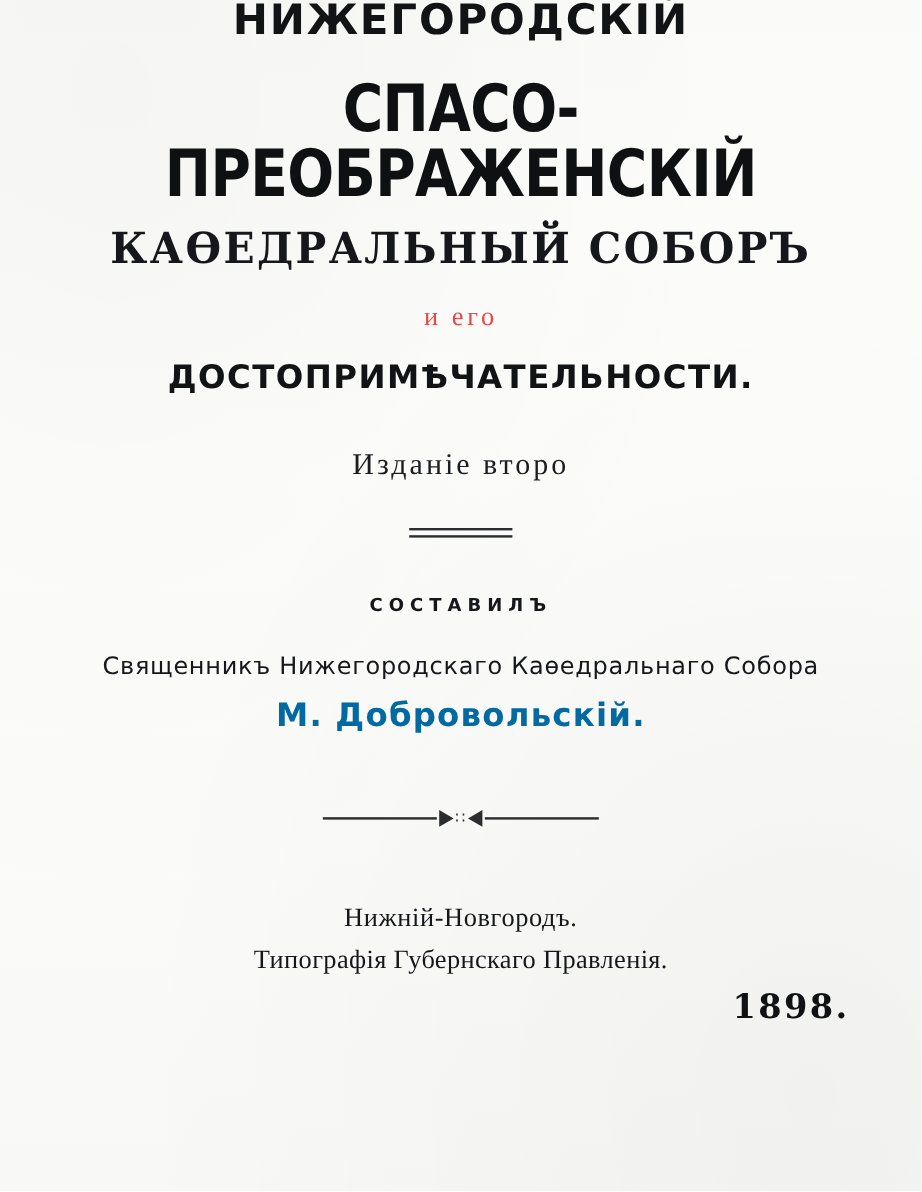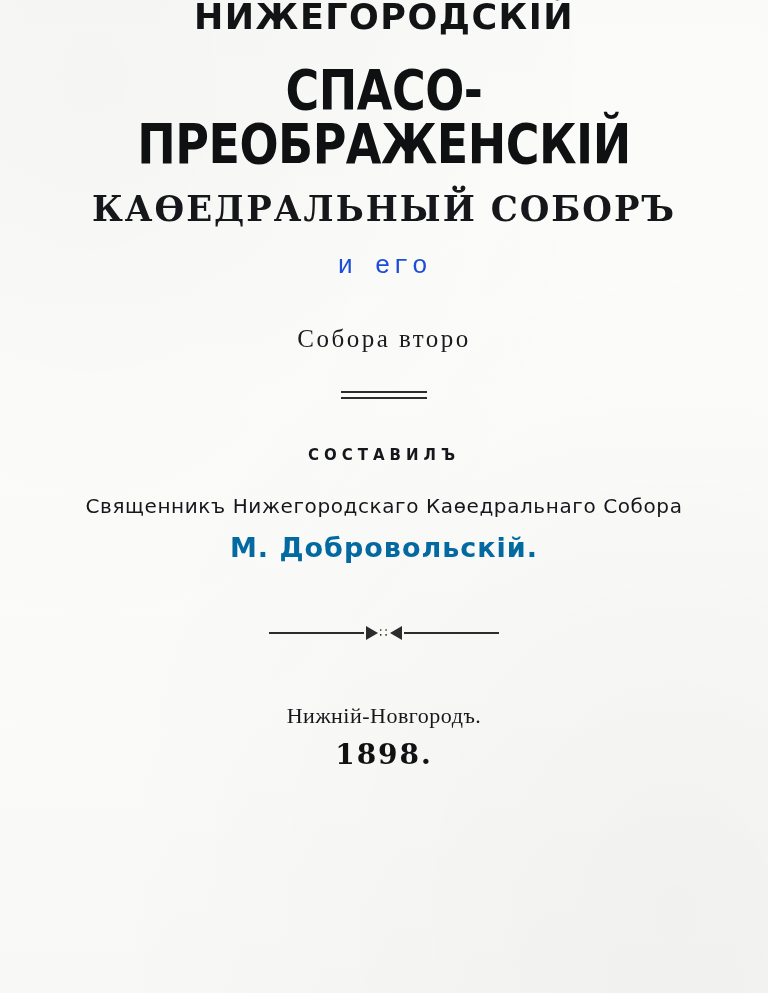--- a/index.html
+++ b/index.html
@@ -69,25 +69,25 @@
     font-weight: 700;
     font-size: 34px;
     letter-spacing: 2px;
     line-height: 1;
     color: #15171a;
     transform: scaleY(1.05);
   }
 
   .title-conj {
     margin-top: 26px;
-    font-family: Liberation Mono, monospace;
+    font-family: Liberation Serif, serif;
     font-weight: 400;
-    font-size: 26px;
+    font-size: 22px;
     letter-spacing: 3px;
-    color: #1d4ed8;
+    color: #ef4444;
   }
 
   .title-line4 {
     margin-top: 22px;
     font-family: "DejaVu Sans", sans-serif;
     font-weight: 700;
     font-size: 27px;
     letter-spacing: 1.2px;
     color: #111315;
   }
@@ -192,38 +192,40 @@
     letter-spacing: 0.3px;
     color: #15171a;
   }
   .imprint-year {
     margin-top: 9px;
     font-family: "DejaVu Serif", serif;
     font-weight: 700;
     font-size: 28px;
     letter-spacing: 2px;
     color: #0f1113;
+    text-align: right;
   }
 </style>
 </head>
 <body>
 
 <div class="page">
   <div class="content">
 
     <div class="title-line1">НИЖЕГОРОДСКІЙ</div>
 
     <div class="title-line2">СПАСО-ПРЕОБРАЖЕНСКІЙ</div>
 
     <div class="title-line3">КАѲЕДРАЛЬНЫЙ СОБОРЪ</div>
 
     <div class="title-conj">и его</div>
 
-
-    <div class="edition">Собора второ</div>
+    <div class="title-line4">ДОСТОПРИМѢЧАТЕЛЬНОСТИ.</div>
+
+    <div class="edition">Изданіе второ</div>
 
     <div class="rule-double">
       <span></span>
       <span></span>
     </div>
 
     <div class="compiled-label">СОСТАВИЛЪ</div>
 
     <div class="author-role">Священникъ Нижегородскаго Каѳедральнаго Собора</div>
 
@@ -232,17 +234,18 @@
     <div class="ornament">
       <span class="dash left"></span>
       <span class="arrow to-right"></span>
       <span class="dots">∷</span>
       <span class="arrow to-left"></span>
       <span class="dash right"></span>
     </div>
 
     <div class="imprint-city">Нижній-Новгородъ.</div>
 
+    <div class="imprint-press">Типографія Губернскаго Правленія.</div>
 
     <div class="imprint-year">1898.</div>
 
   </div>
 </div>
 
 </body></html>

